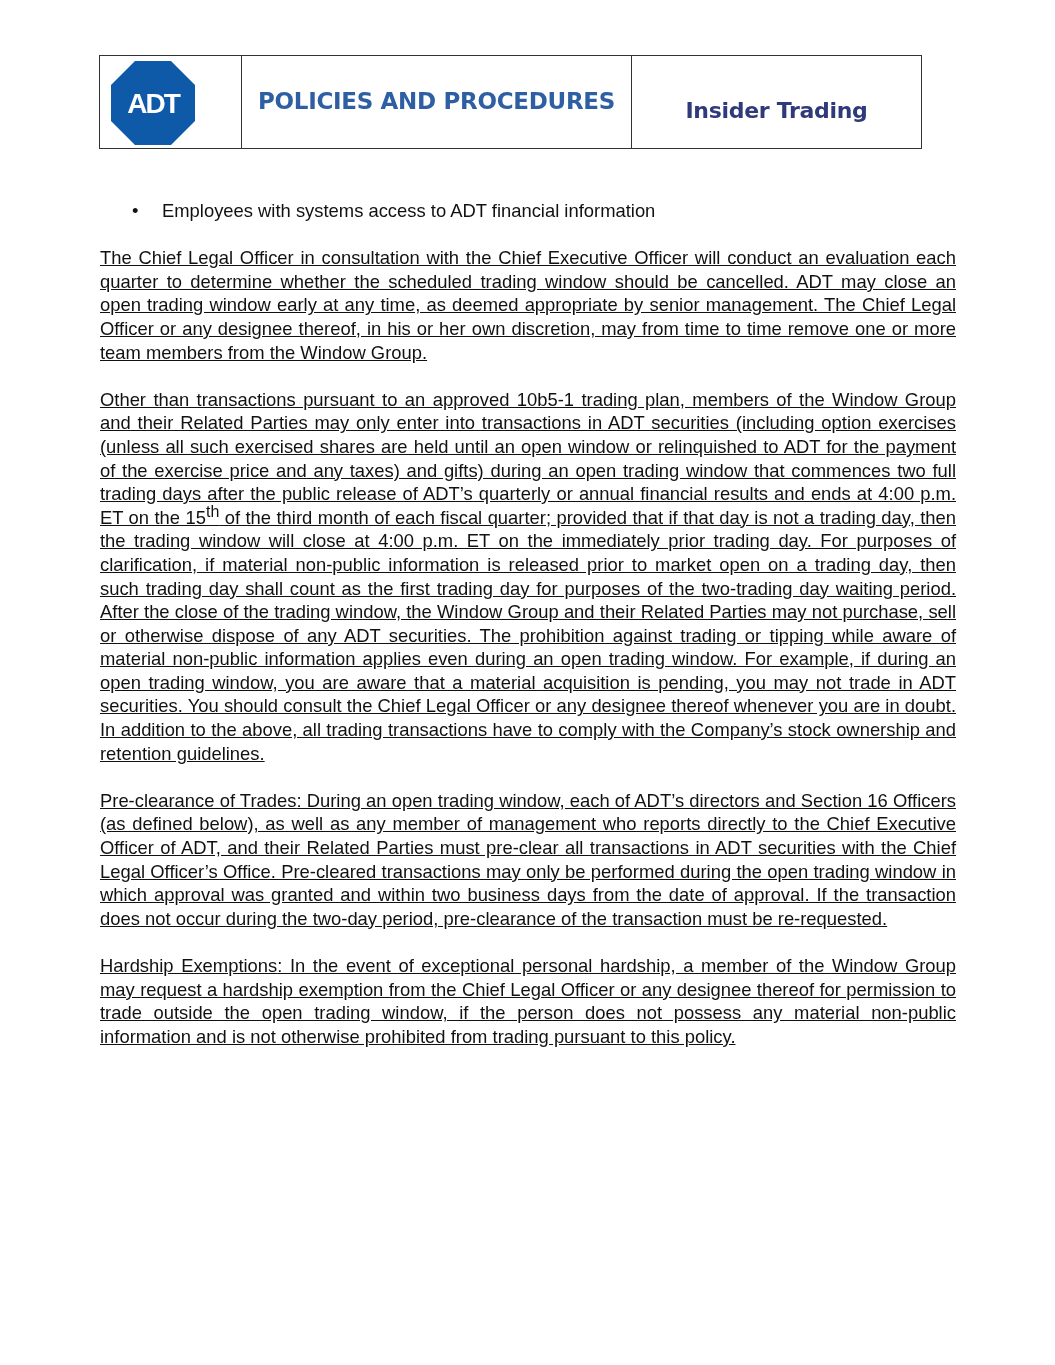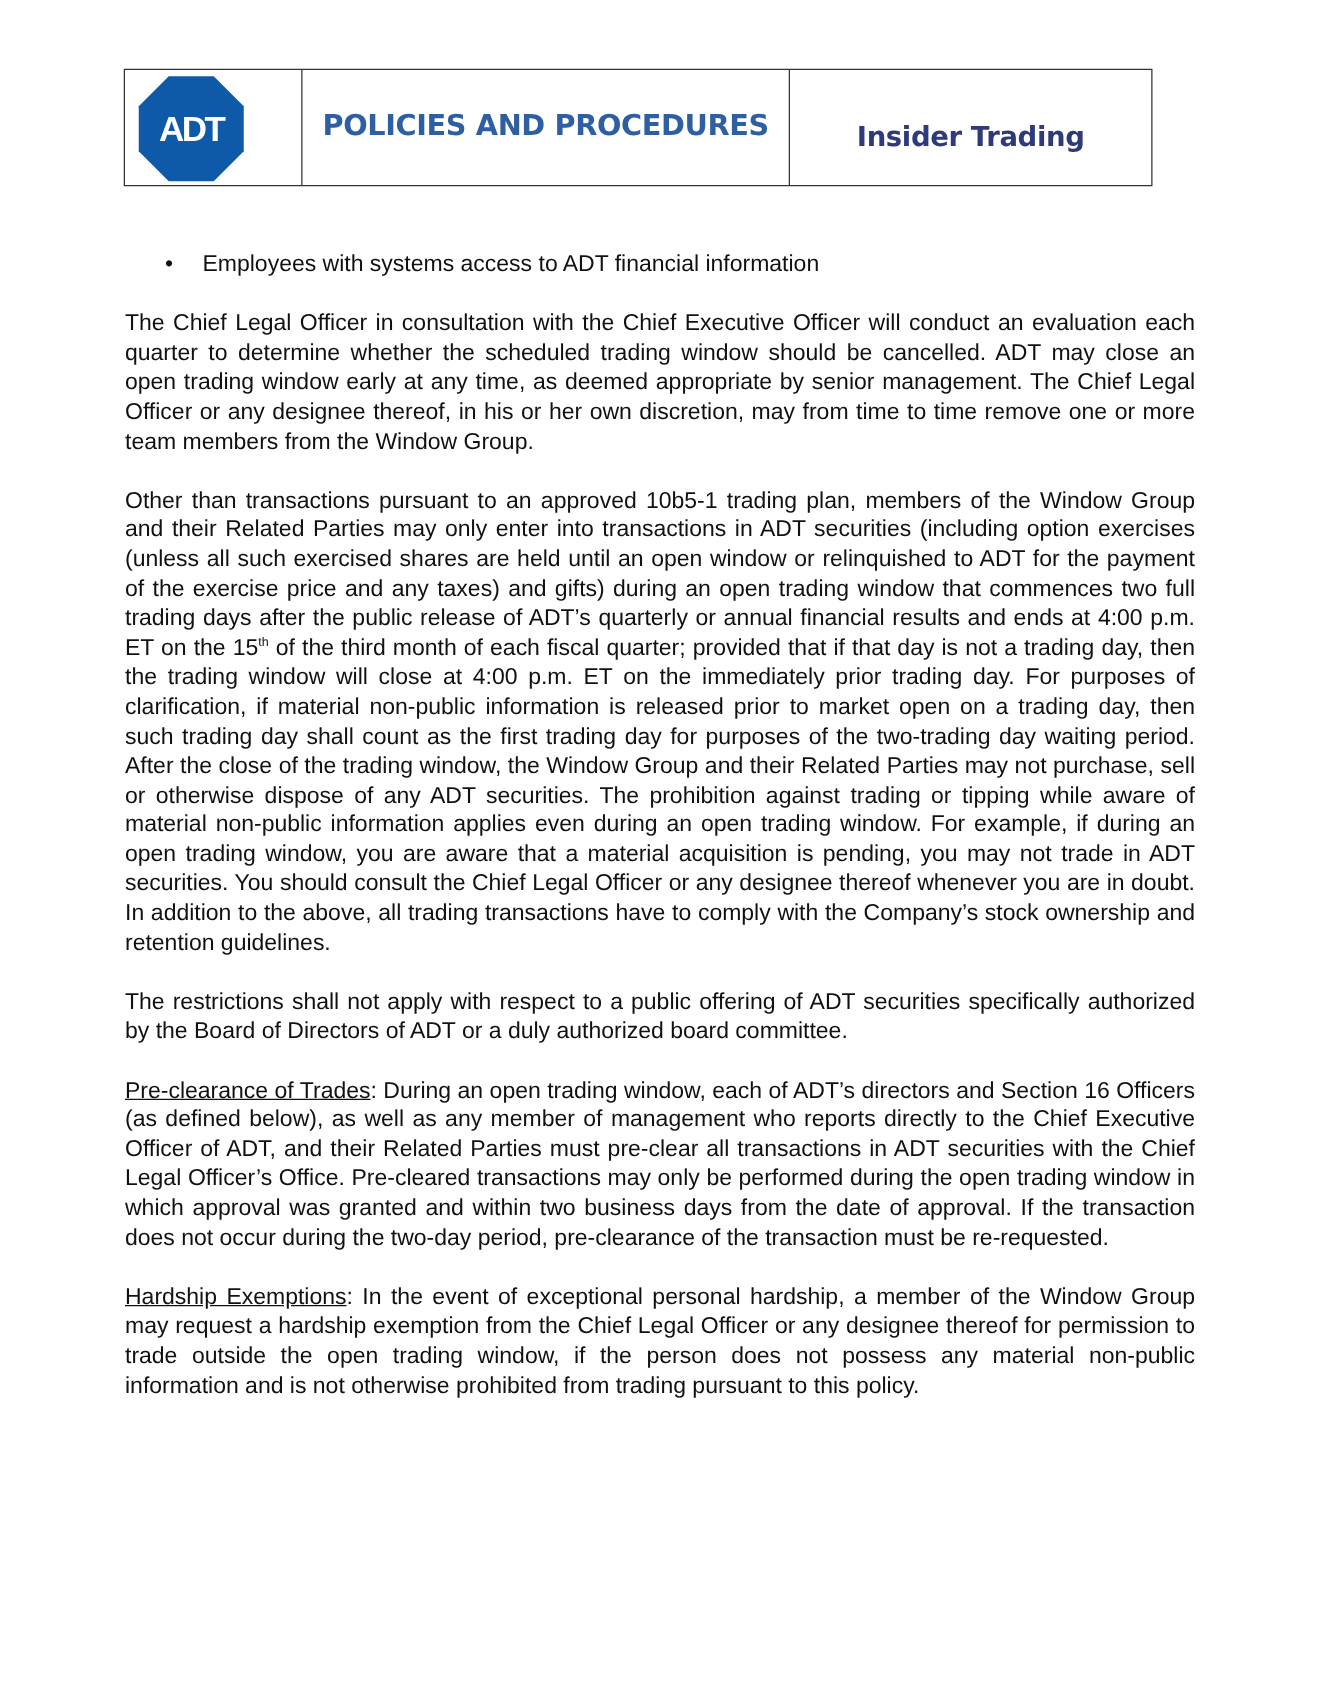--- a/index.html
+++ b/index.html
@@ -26,23 +26,23 @@
   .body {
     position: absolute; left: 100px; top: 175px; width: 856px;
     font-family: "Liberation Sans", sans-serif; font-size: 18.4px; line-height: 23.6px;
     color: #111; text-align: justify; margin-top: 24px;
   }
   ul.bullets { margin: 0; padding: 0 0 0 62px; list-style: none; }
   ul.bullets li { position: relative; text-align: left; }
   ul.bullets li::before {
     content: "\2022"; position: absolute; left: -30px; top: 0;
   }
-  p { margin: 23.6px 0 0 0; }
+  p { margin: 23.6px 0 0 0; text-decoration: underline; }
   .u { text-decoration: underline; }
-  sup { font-size: 10px; line-height: 0; vertical-align: 7px; }
+  sup { font-size: 16px; line-height: 0; vertical-align: 7px; }
 </style>
 </head>
 <body>
 
 <div class="header-table">
   <div class="cell logo">
     <svg width="88" height="88" viewBox="0 0 88 88">
       <polygon points="26,2 62,2 86,26 86,62 62,86 26,86 2,62 2,26" fill="#0f5aa8"></polygon>
       <text x="44" y="54" text-anchor="middle" font-family="Liberation Sans, sans-serif" font-weight="bold" font-size="28" fill="#ffffff" letter-spacing="-2">ADT</text>
     </svg>
@@ -57,18 +57,17 @@
 
 <div class="body">
   <ul class="bullets">
     <li>Employees with systems access to ADT financial information</li>
   </ul>
 
   <p>The Chief Legal Officer in consultation with the Chief Executive Officer will conduct an evaluation each quarter to determine whether the scheduled trading window should be cancelled.  ADT may close an open trading window early at any time, as deemed appropriate by senior management. The Chief Legal Officer or any designee thereof, in his or her own discretion, may from time to time remove one or more team members from the Window Group.</p>
 
   <p><span>Other than transactions pursuant to an approved 10b5-1 trading plan, members of the Window Group and their Related Parties may only enter into transactions in ADT securities (including option exercises (unless all such exercised shares are held until an open window or relinquished to ADT for the payment of the exercise price and any taxes) and gifts) during an open trading window that commences two full trading days after the public release of ADT’s quarterly or annual financial results and ends at 4:00 p.m. ET on the 15</span><sup>th</sup><span> of the third month of each fiscal quarter; provided that if that day is not a trading day, then the trading window will close at 4:00 p.m. ET on the immediately prior trading day.  For purposes of clarification, if material non-public information is released prior to market open on a trading day, then such trading day shall count as the first trading day for purposes of the two-trading day waiting period.  After the close of the trading window, the Window Group and their Related Parties may not purchase, sell or otherwise dispose of any ADT securities.  The prohibition against trading or tipping while aware of material non-public information applies even during an open trading window.  For example, if during an open trading window, you are aware that a material acquisition is pending, you may not trade in ADT securities.  You should consult the Chief Legal Officer or any designee thereof whenever you are in doubt. In addition to the above, all trading transactions have to comply with the Company’s stock ownership and retention guidelines.</span></p>
 
-  <p>The restrictions shall not apply with respect to a public offering of ADT securities specifically authorized by the Board of Directors of ADT or a duly authorized board committee.</p>
 
   <p><span class="u">Pre-clearance of Trades</span><span>: During an open trading window, each of ADT’s directors and Section 16 Officers (as defined below), as well as any member of management who reports directly to the Chief Executive Officer of ADT, and their Related Parties must pre-clear all transactions in ADT securities with the Chief Legal Officer’s Office.  Pre-cleared transactions may only be performed during the open trading window in which approval was granted and within two business days from the date of approval.  If the transaction does not occur during the two-day period, pre-clearance of the transaction must be re-requested.</span></p>
 
   <p><span class="u">Hardship Exemptions</span><span>:  In the event of exceptional personal hardship, a member of the Window Group may request a hardship exemption from the Chief Legal Officer or any designee thereof for permission to trade outside the open trading window, if the person does not possess any material non-public information and is not otherwise prohibited from trading pursuant to this policy.</span></p>
 </div>
 
 </body></html>

